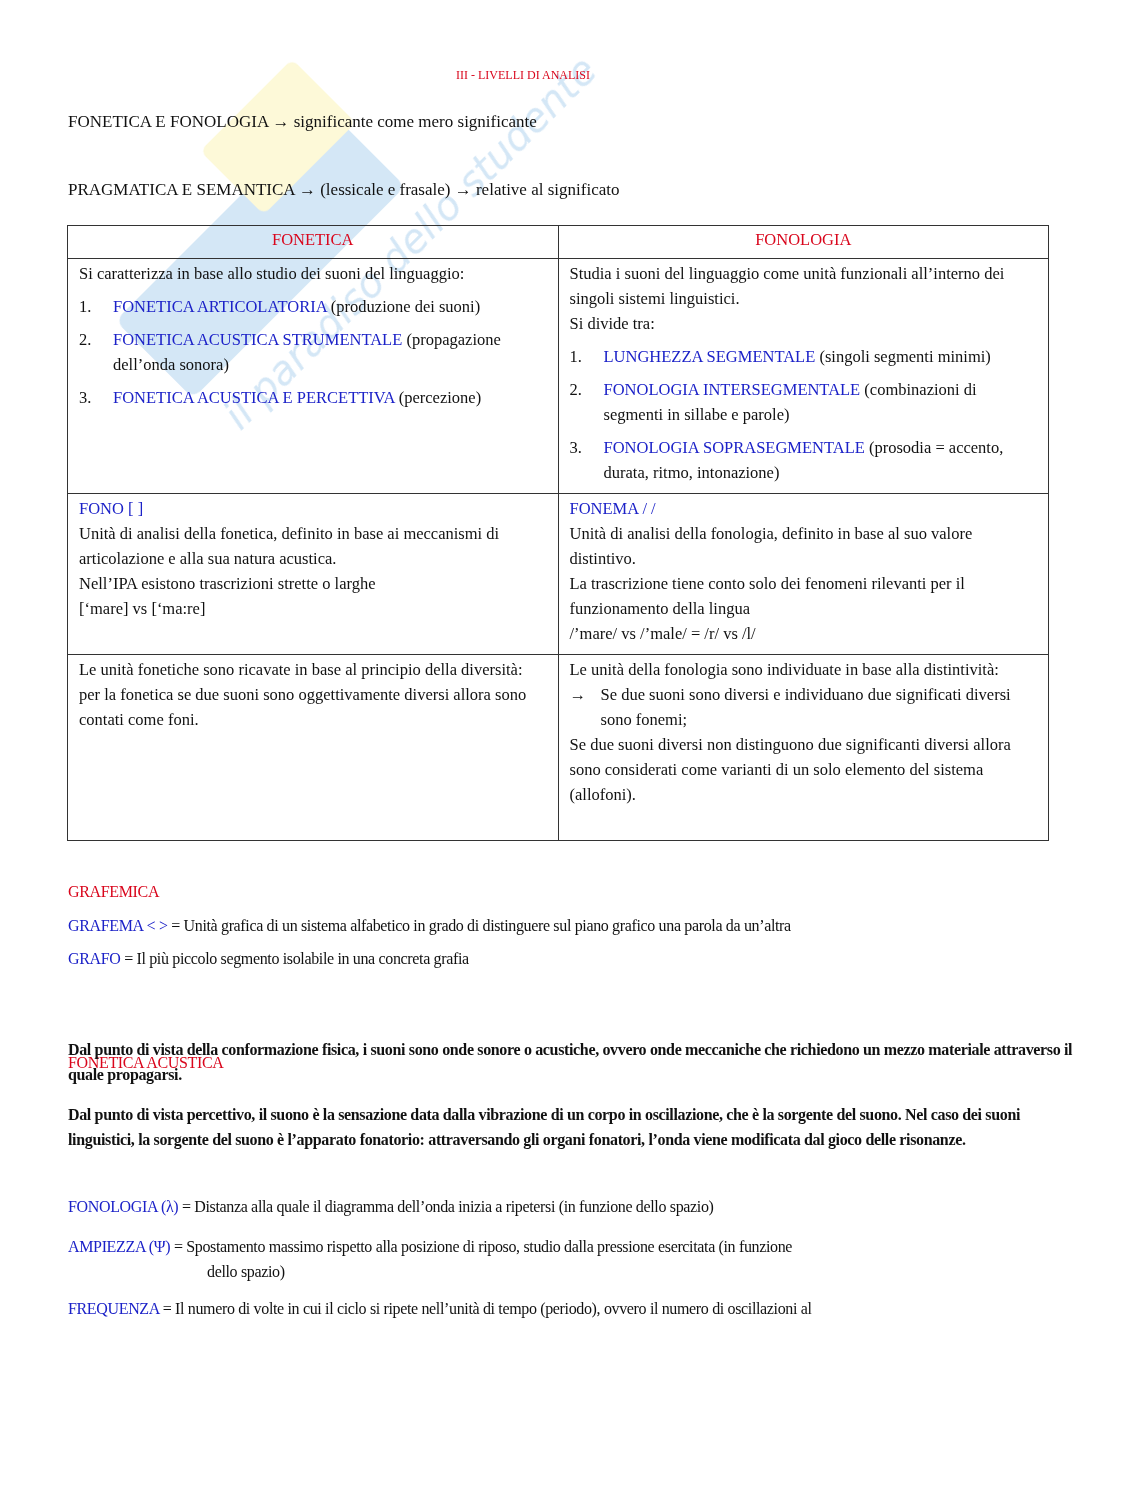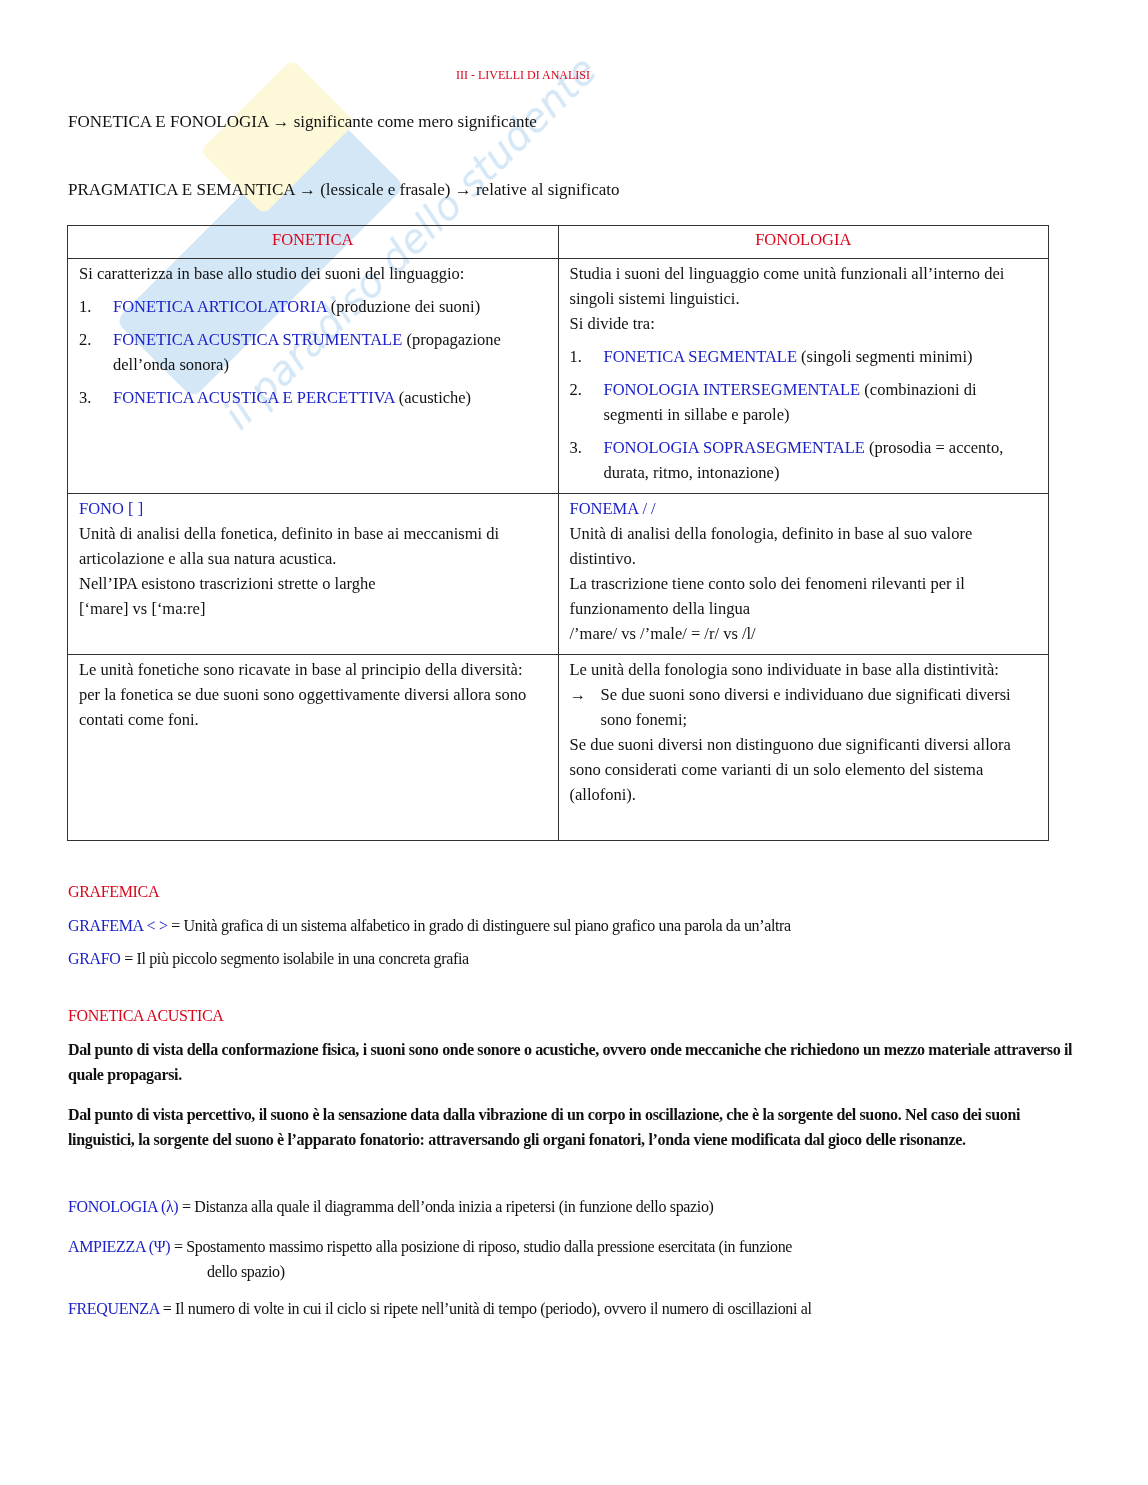--- a/index.html
+++ b/index.html
@@ -73,29 +73,29 @@
         <div class="li">
           <span class="num">1.</span>
           <span class="txt"><span class="blue-t">FONETICA ARTICOLATORIA</span><span> (produzione dei suoni)</span></span>
         </div>
         <div class="li">
           <span class="num">2.</span>
           <span class="txt"><span class="blue-t">FONETICA ACUSTICA STRUMENTALE</span><span> (propagazione dell’onda sonora)</span></span>
         </div>
         <div class="li">
           <span class="num">3.</span>
-          <span class="txt"><span class="blue-t">FONETICA ACUSTICA E PERCETTIVA</span><span> (acustiche)</span></span>
+          <span class="txt"><span class="blue-t">FONETICA ACUSTICA E PERCETTIVA</span><span> (percezione)</span></span>
         </div>
       </td>
       <td>
         <div>Studia i suoni del linguaggio come unità funzionali all’interno dei singoli sistemi linguistici.</div>
         <div>Si divide tra:</div>
         <div class="li">
           <span class="num">1.</span>
-          <span class="txt"><span class="blue-t">FONETICA SEGMENTALE</span><span> (singoli segmenti minimi)</span></span>
+          <span class="txt"><span class="blue-t">LUNGHEZZA SEGMENTALE</span><span> (singoli segmenti minimi)</span></span>
         </div>
         <div class="li">
           <span class="num">2.</span>
           <span class="txt"><span class="blue-t">FONOLOGIA INTERSEGMENTALE</span><span> (combinazioni di segmenti in sillabe e parole)</span></span>
         </div>
         <div class="li">
           <span class="num">3.</span>
           <span class="txt"><span class="blue-t">FONOLOGIA SOPRASEGMENTALE</span><span> (prosodia = accento, durata, ritmo, intonazione)</span></span>
         </div>
       </td>
@@ -129,21 +129,21 @@
     </table>
 
   <div class="sec red" style="top:883px">GRAFEMICA</div>
   <div class="def" style="top:913px">
     <span class="blue-t">GRAFEMA &lt; &gt;</span><span> = </span><span>Unità grafica di un sistema alfabetico in grado di distinguere sul piano grafico una parola da un’altra</span>
   </div>
   <div class="def" style="top:946px">
     <span class="blue-t">GRAFO</span><span> = </span><span>Il più piccolo segmento isolabile in una concreta grafia</span>
   </div>
 
-  <div class="sec red" style="top:1007px">FONETICA ACUSTICA</div>
+  <div class="sec red" style="top:1054px">FONETICA ACUSTICA</div>
   <div class="para" style="top:1037px">Dal punto di vista della conformazione fisica, i suoni sono onde sonore o acustiche, ovvero onde meccaniche che richiedono un mezzo materiale attraverso il quale propagarsi.</div>
   <div class="para" style="top:1102px">Dal punto di vista percettivo, il suono è la sensazione data dalla vibrazione di un corpo in oscillazione, che è la sorgente del suono. Nel caso dei suoni linguistici, la sorgente del suono è l’apparato fonatorio: attraversando gli organi fonatori, l’onda viene modificata dal gioco delle risonanze.</div>
 
   <div class="def" style="top:1194px">
     <span class="blue-t">FONOLOGIA (λ)</span><span> = </span><span>Distanza alla quale il diagramma dell’onda inizia a ripetersi (in funzione dello spazio)</span>
   </div>
   <div class="def" style="top:1234px">
     <span class="blue-t">AMPIEZZA (Ψ)</span><span> = </span><span>Spostamento massimo rispetto alla posizione di riposo, studio dalla pressione esercitata (in funzione</span>
     <span class="cont" style="padding-left:139px">dello spazio)</span>
   </div>

